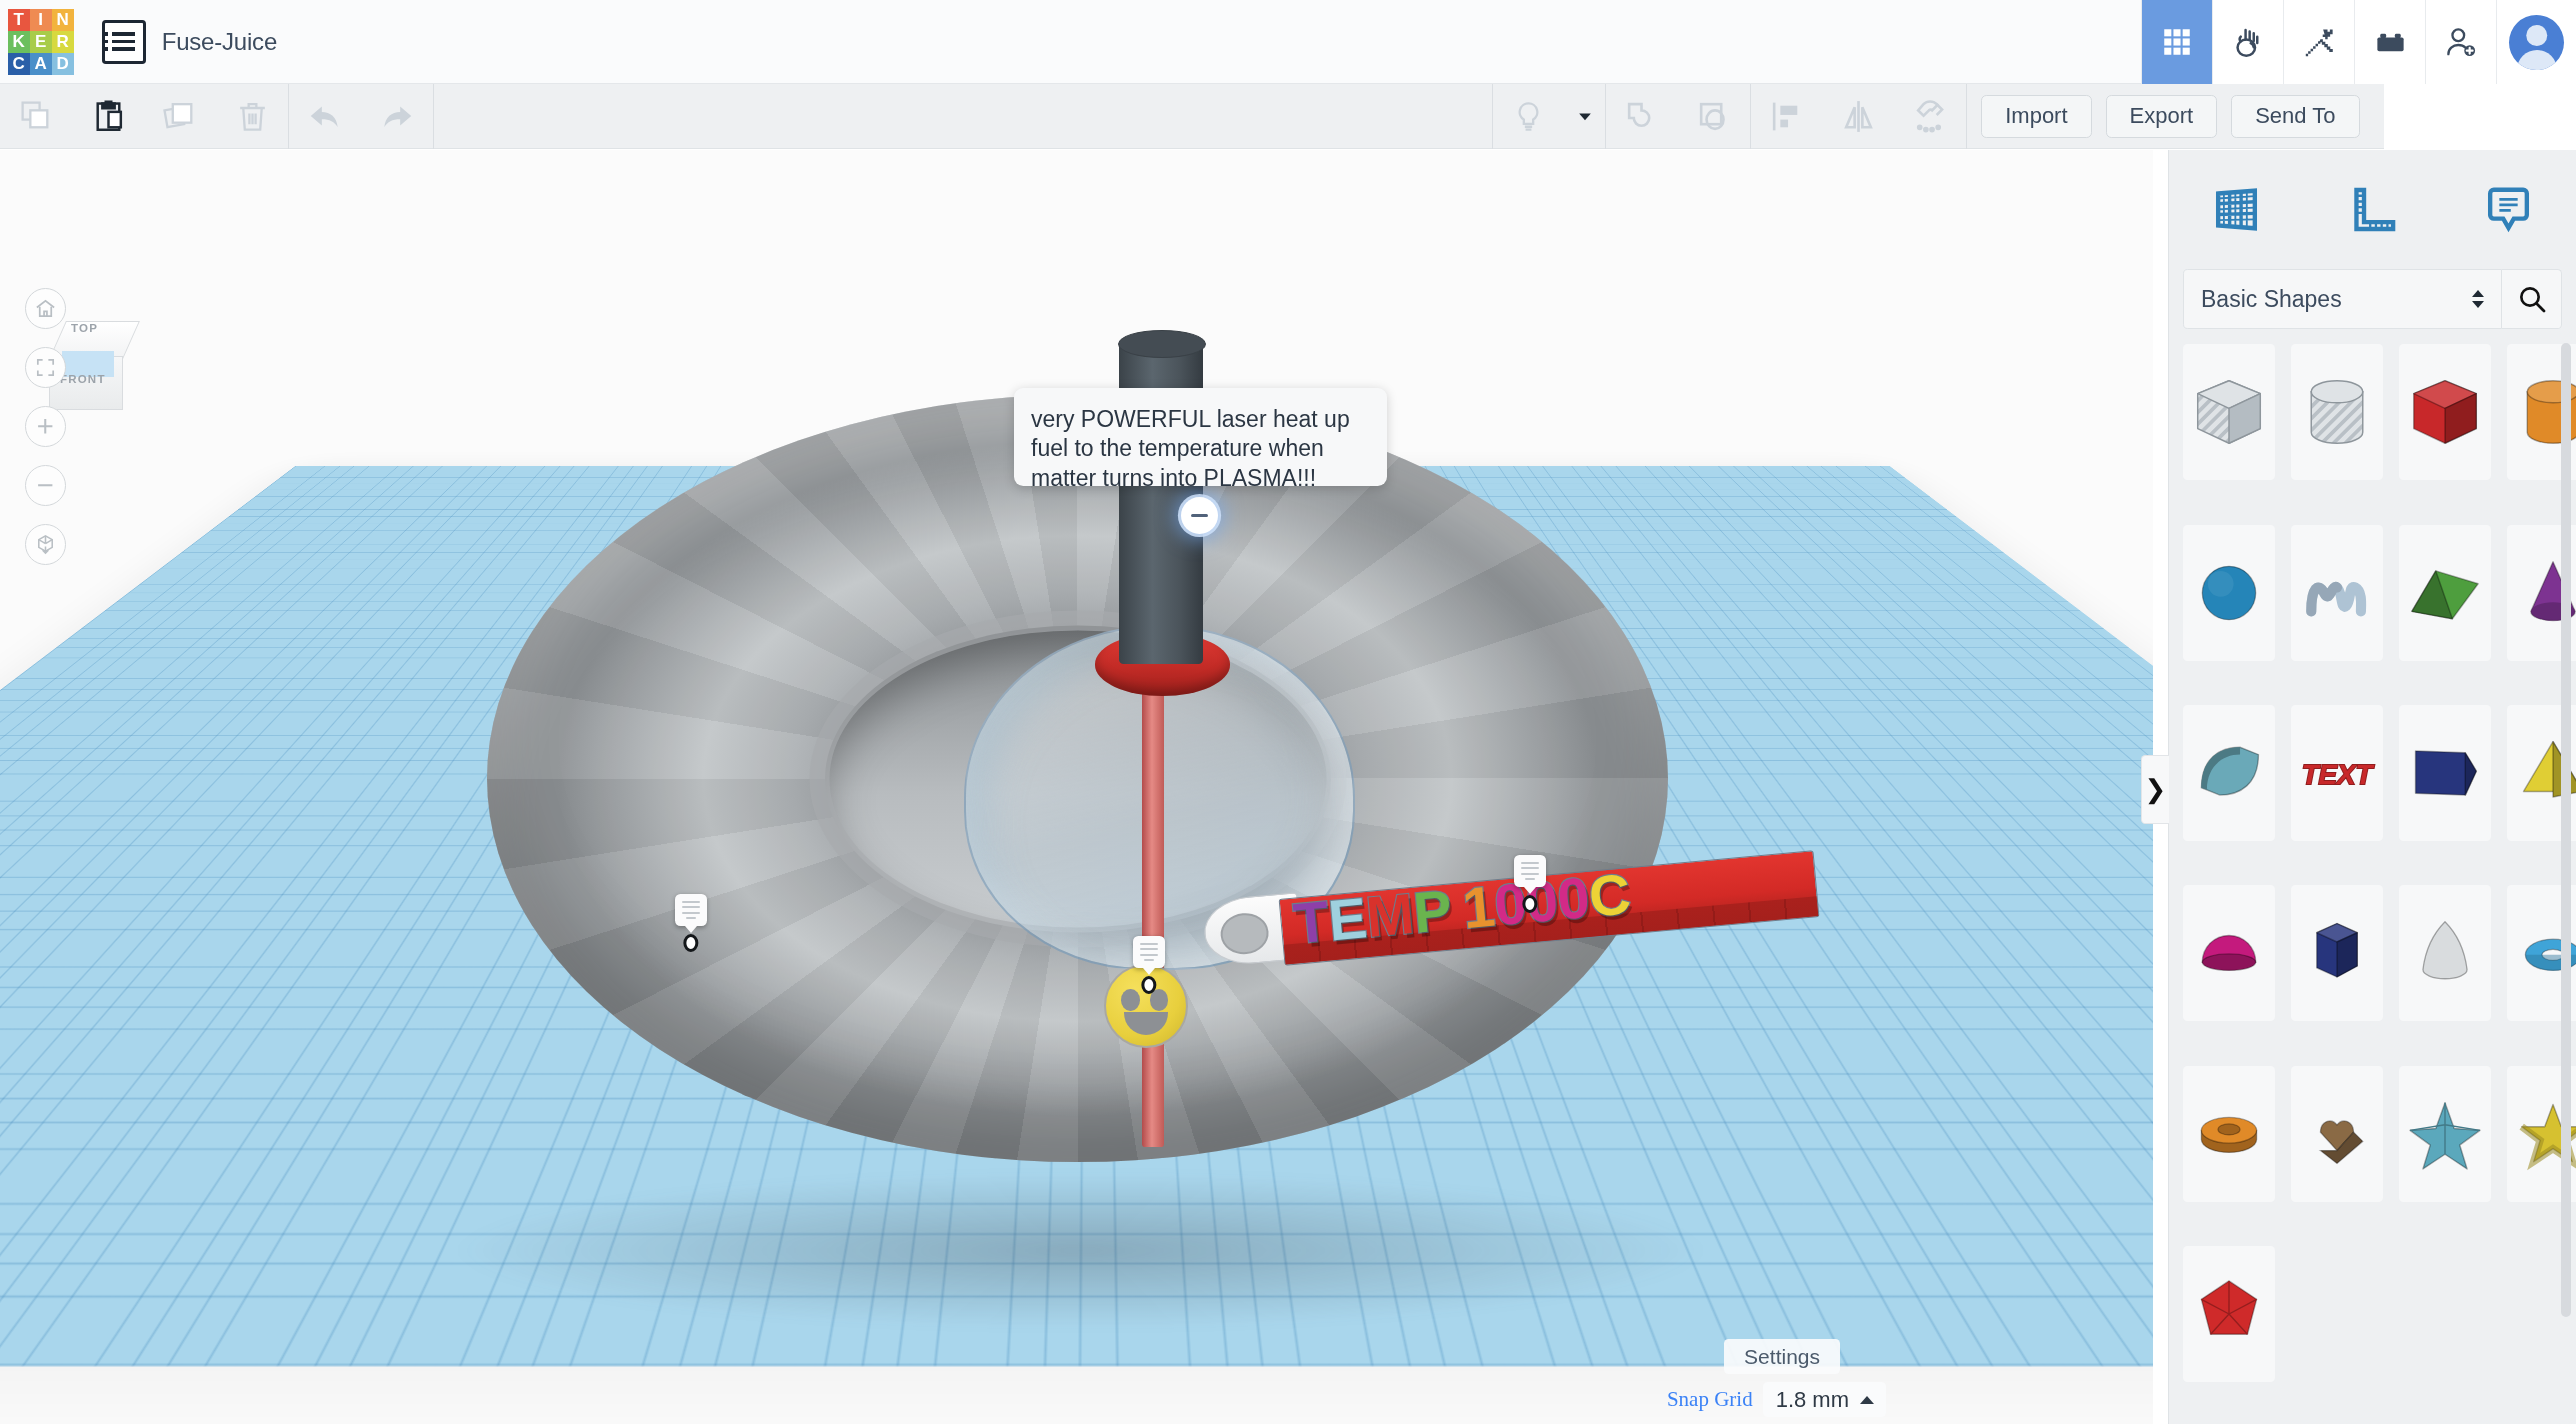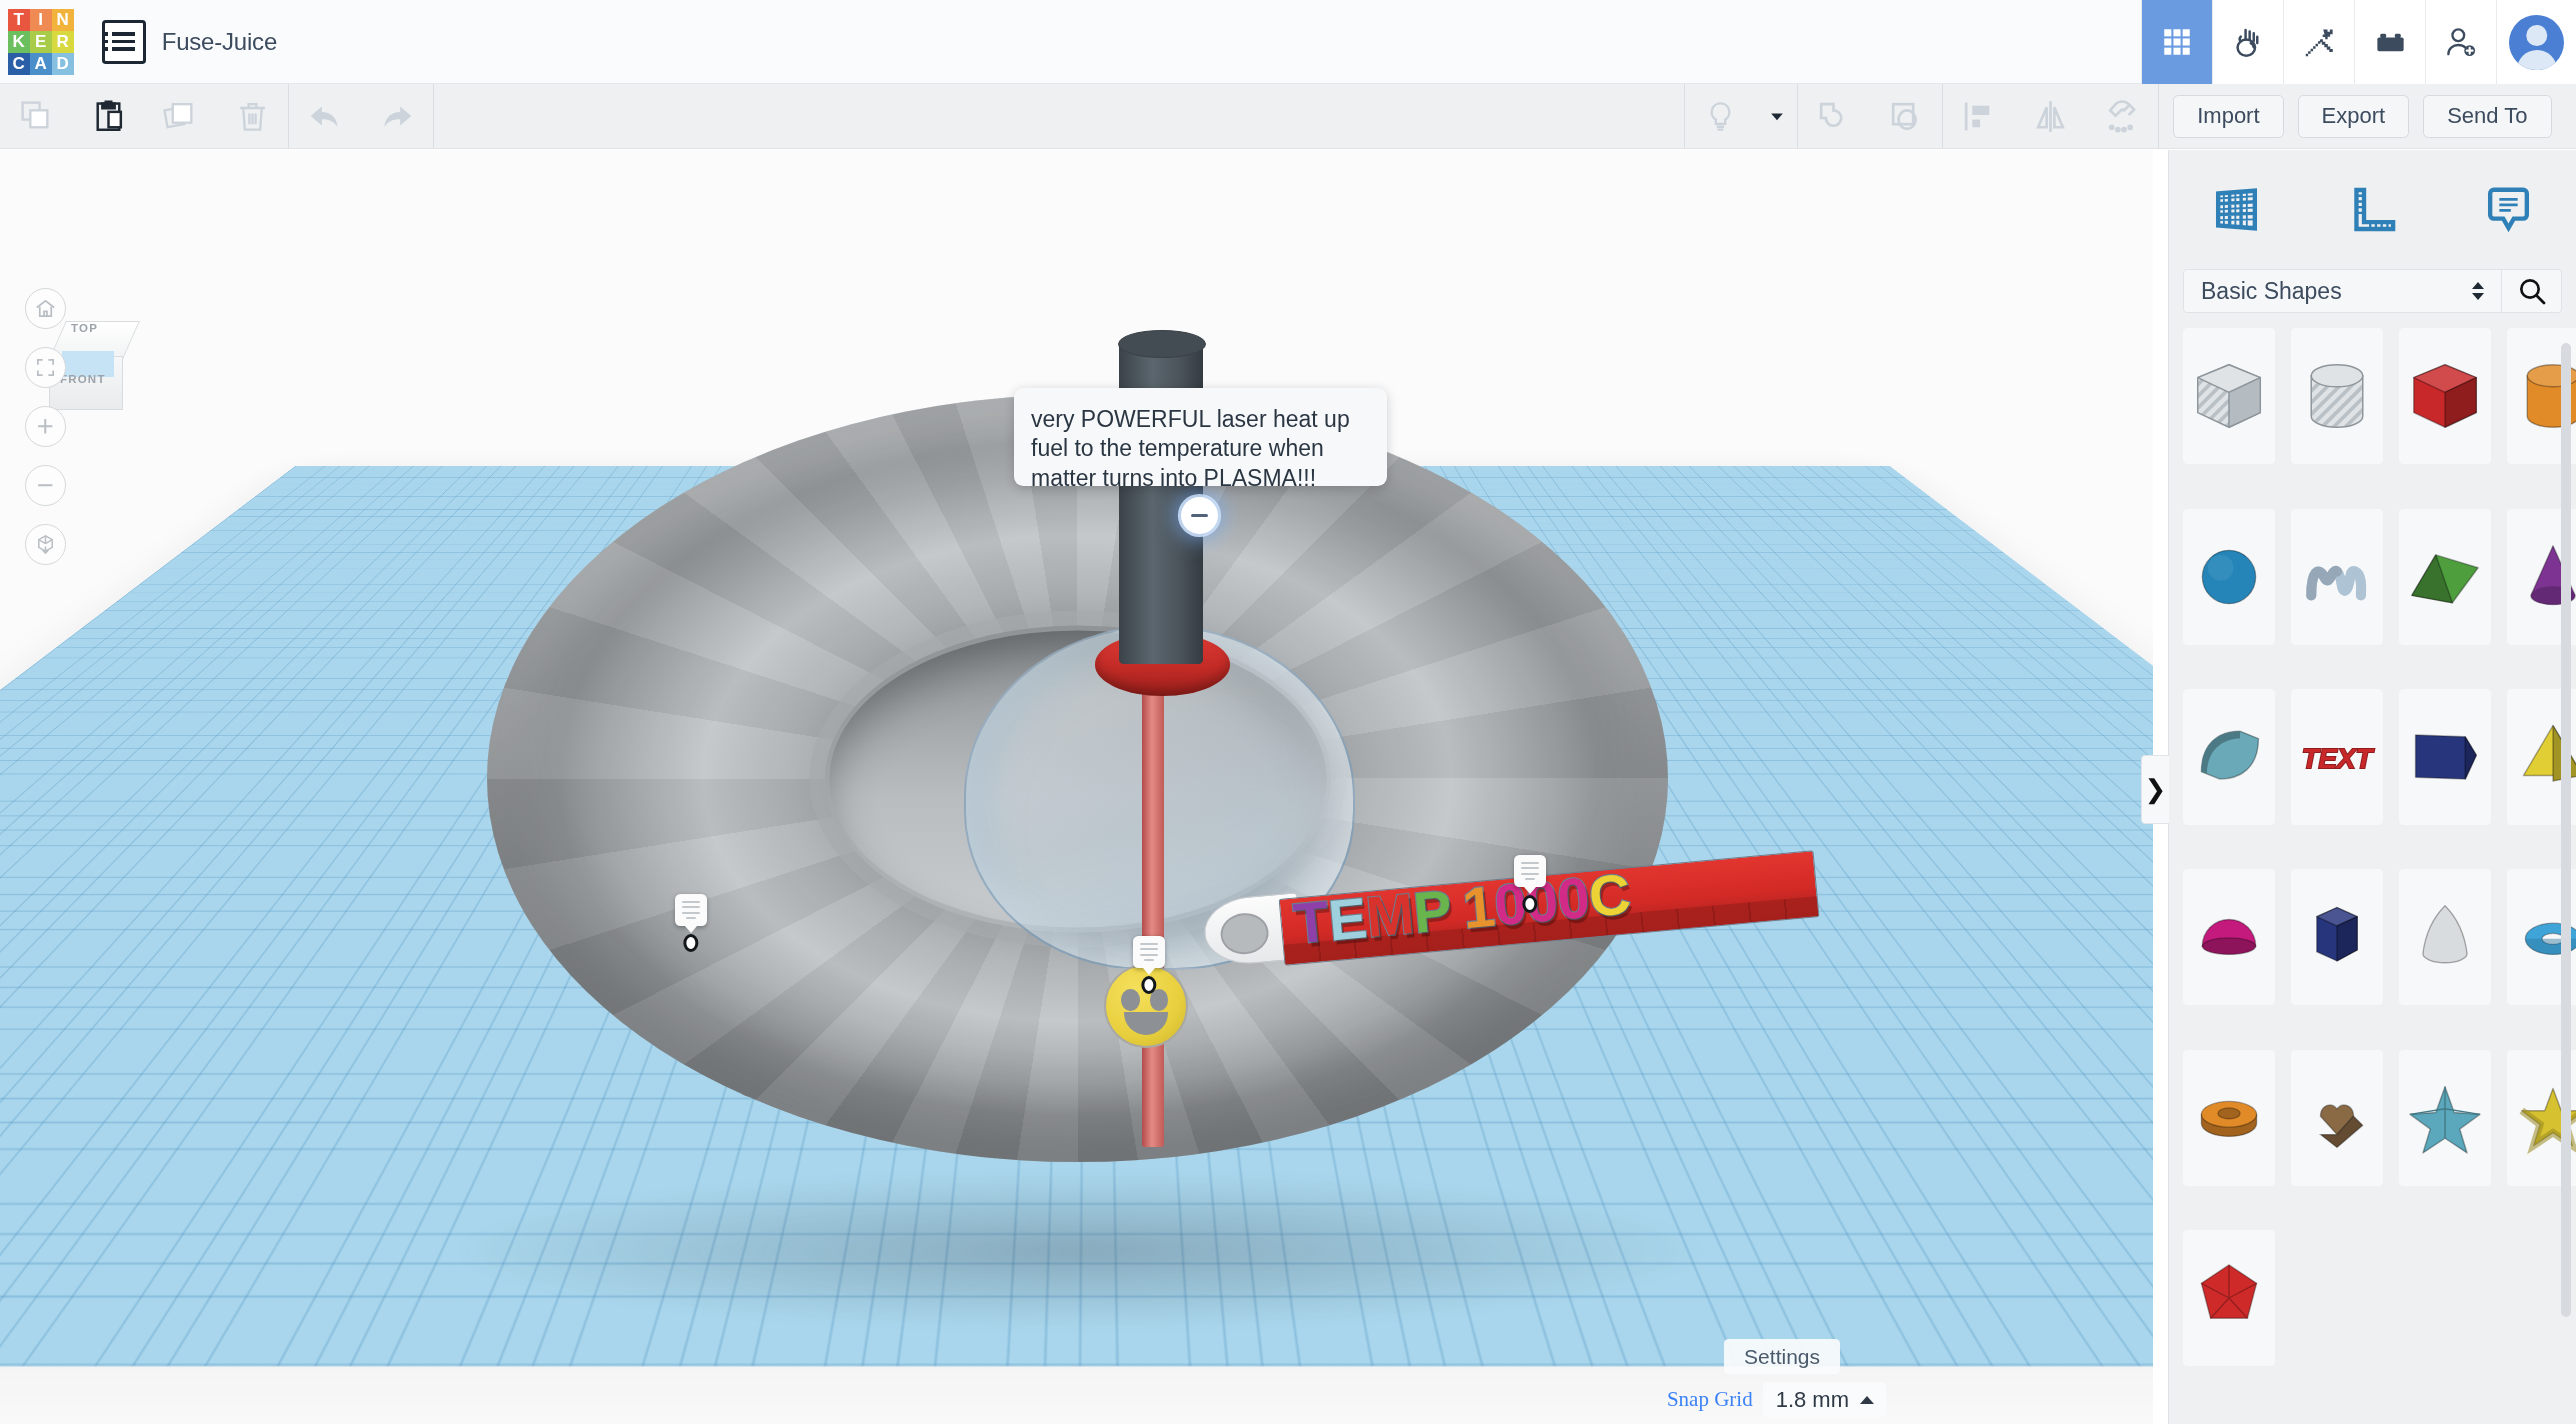--- a/index.html
+++ b/index.html
@@ -53,21 +53,21 @@
     content:''; position:absolute; left:50%; top:10px; transform:translateX(-50%);
     width:21.5px; height:21.5px; border-radius:50%; background:#dde8f7;
   }
   .avatar:after {
     content:''; position:absolute; left:50%; top:35px; transform:translateX(-50%);
     width:40px; height:31px; border-radius:20px 20px 0 0; background:#dde8f7;
   }
 
   
   .toolbar2 {
-    position: absolute; top: 84px; left: 0; width: 2576px; height: 65px;
+    position: absolute; top: 84px; left: 0; width: 2384px; height: 65px;
     background: #eef0f2; border-bottom: 0.8px solid #dfe3e6;
     display: flex; align-items: center;
   }
   .tb-group { display: flex; align-items: center; height: 65px; }
   .tb-sep { width: 0.8px; height: 65px; background: #dadee2; }
   .tb-btn {
     width: 72px; height: 65px; display: flex; align-items: center; justify-content: center;
     cursor: pointer;
   }
   .tb-spacer { flex: 1; }
@@ -295,21 +295,21 @@
     cursor:pointer; z-index: 40; font-size: 26px; color:#111; font-weight:300;
   }
 
   
   .rightpanel {
     position:absolute; top:150px; left:2168px; width:408px; height:1275px;
     background:#eef0f2; border-left:0.8px solid #dfe3e6;
   }
   .rp-icons { display:flex; height: 119px; }
   .rp-icon { flex:1; display:flex; align-items:center; justify-content:center; cursor:pointer; }
-  .rp-search { display:flex; padding: 0 14px; gap: 0; height: 44px; }
+  .rp-search { display:flex; padding: 0 14px; gap: 0; height: 60px; }
   .rp-select {
     flex:1; background:#f6f7f8; border:0.8px solid #dfe3e6; border-radius:4.6px 0 0 4.6px;
     display:flex; align-items:center; justify-content:space-between; padding:0 17px;
     font-size:23px; color:#3c4b5e; cursor:pointer;
   }
   .spinner { display:flex; flex-direction:column; gap:3.8px; }
   .spinner .up { width:0;height:0;border-left:6.1px solid transparent;border-right:6.1px solid transparent;border-bottom:7.7px solid #1f2933; }
   .spinner .dn { width:0;height:0;border-left:6.1px solid transparent;border-right:6.1px solid transparent;border-top:7.7px solid #1f2933; }
   .rp-searchbtn {
     width:60px; background:#f6f7f8; border:0.8px solid #dfe3e6; border-left:none;

